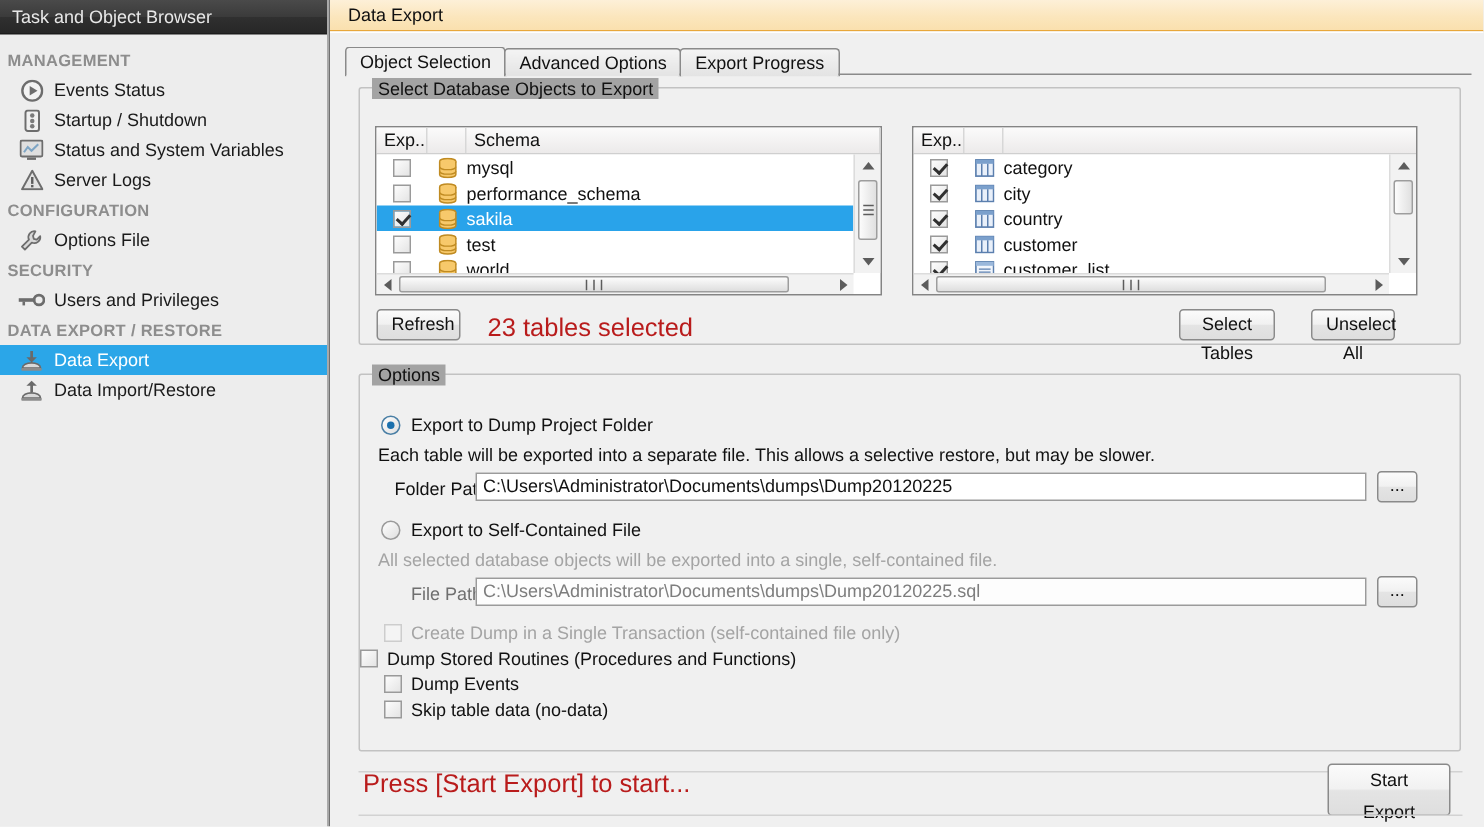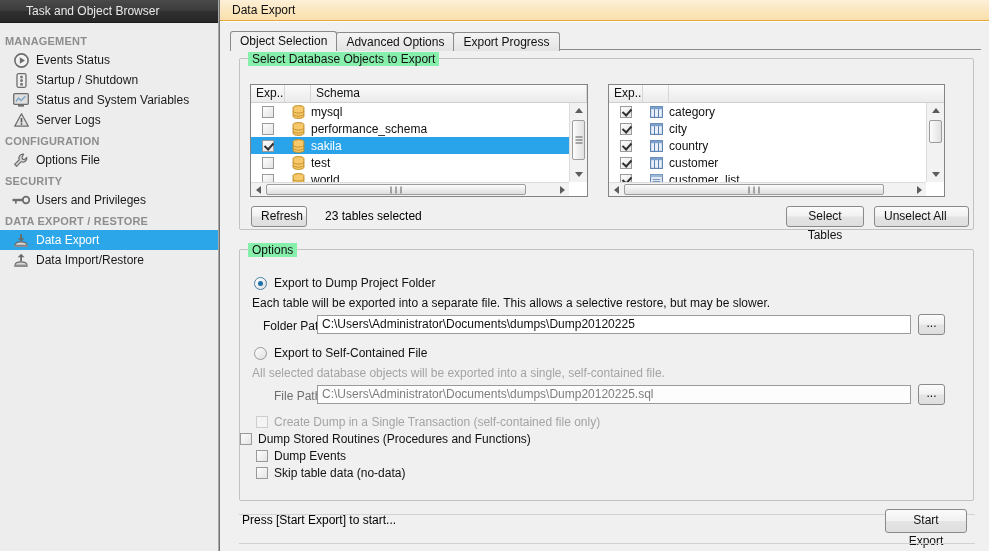--- a/index.html
+++ b/index.html
@@ -8,21 +8,21 @@
     font-family:"Liberation Sans","DejaVu Sans",sans-serif;
     font-size:12px;color:#000;background:#efefef;
     -webkit-font-smoothing:antialiased;
   }
   .app{position:relative;width:989px;height:551px;display:flex;}
 
   
   .sidebar{width:219px;height:551px;background:#ededed;position:relative;
            border-right:1px solid #aaa;box-sizing:border-box;flex:0 0 219px;}
   .sb-header{height:23px;background:linear-gradient(to bottom,#4a4a4a 0%,#3b3b3b 50%,#303030 51%,#272727 100%);
-             color:#e8e8e8;font-size:12px;line-height:23px;padding-left:26px;
+             color:#e8e8e8;font-size:12px;line-height:23px;padding-left:8px;
              border-bottom:1px solid #1c1c1c;box-sizing:border-box;}
   .sb-body{padding-top:7px;}
   .sb-group{color:#8d8d8d;font-size:11px;font-weight:bold;letter-spacing:.2px;
             padding:5px 0 3px 5px;text-transform:uppercase;}
   .sb-item{display:flex;align-items:center;height:20px;padding-left:11px;cursor:default;}
   .sb-item.selected{background:#2ba6e8;}
   .sb-item.selected .sb-label{color:#fff;}
   .sb-ico{width:20px;height:16px;flex:0 0 20px;display:flex;align-items:center;justify-content:center;margin-right:5px;}
   .sb-label{font-size:12px;color:#1a1a1a;line-height:20px;white-space:nowrap;}
 
@@ -40,21 +40,21 @@
   .tabstrip:after{content:"";position:absolute;left:0;right:8px;bottom:0;height:1px;background:#8a8a8a;}
   .tab{position:relative;display:inline-block;height:19px;line-height:18px;padding:0 9px;
        font-size:12px;color:#111;background:linear-gradient(to bottom,#f4f4f4,#e3e3e3);
        border:1px solid #8a8a8a;border-bottom:none;border-radius:3px 3px 0 0;
        margin-right:-1px;box-sizing:border-box;vertical-align:bottom;cursor:default;z-index:1;}
   .tab.active{background:#f0f0f0;z-index:3;padding-bottom:1px;height:20px;line-height:19px;}
   .tab.active:after{content:"";position:absolute;left:0;right:0;bottom:-1px;height:2px;background:#f0f0f0;}
 
   
   .groupbox{position:absolute;border:1px solid #c2c2c2;border-radius:2px;box-sizing:border-box;}
-  .gb-title{position:absolute;top:-7px;left:8px;background:#86efac;padding:0 4px;font-size:12px;color:#111;}
+  .gb-title{position:absolute;top:-7px;left:8px;background:#a3a3a3;padding:0 4px;font-size:12px;color:#111;}
 
   
   .listwrap{position:absolute;border:1px solid #848484;background:#fff;box-sizing:border-box;overflow:hidden;}
   .lhead{display:flex;height:18px;background:linear-gradient(to bottom,#fbfbfb,#eceaea);
          border-bottom:1px solid #cfcfcf;box-sizing:border-box;font-size:12px;color:#111;}
   .lhead .hc{border-right:1px solid #d7d7d7;line-height:17px;padding-left:5px;box-sizing:border-box;overflow:hidden;white-space:nowrap;}
   .lrows{position:absolute;left:0;top:18px;bottom:14px;right:18px;overflow:hidden;background:#fff;}
   .lrow{display:flex;align-items:center;height:17px;font-size:12px;color:#111;box-sizing:border-box;}
   .lrow.sel{background:#29a3ea;}
   .lrow.sel .rlabel{color:#fff;}
@@ -104,21 +104,21 @@
   .rd.on{border-color:#4a7fa5;}
   .rd.on:after{content:"";position:absolute;left:3px;top:3px;width:5px;height:5px;border-radius:50%;background:#1b70ad;}
 
   .optrow{display:flex;align-items:center;}
   .opt-lbl{font-size:12px;color:#111;margin-left:7px;}
   .opt-lbl.dis{color:#a4a4a4;}
   .helptxt{font-size:12px;color:#111;}
   .helptxt.dis{color:#a4a4a4;}
   .fld-lbl{font-size:12px;color:#111;}
   .fld-lbl.dis{color:#6f6f6f;}
-  .statustxt{font-size:12px;color:#000000;}
+  .statustxt{font-size:17px;color:#b91c1c;}
   .sep{position:absolute;height:1px;background:#d2d2d2;}
 </style>
 </head>
 <body>
 
 <div class="app">
 
   <div class="sidebar">
     <div class="sb-header">Task and Object Browser</div>
     <div class="sb-body">
@@ -425,22 +425,22 @@
               </span>
           </div>
           <div class="sbbtn" style="right:0;top:0;width:14px;height:13px;">
               <i class="arrow ar-rt"></i>
             </div>
         </div>
       </div>
 
       <span class="btn" style="position:absolute;left:31px;top:184px;width:56px;text-align:center;">Refresh</span>
       <span class="statustxt" style="position:absolute;left:105px;top:187px;">23 tables selected</span>
-      <span class="btn" style="position:absolute;left:566px;top:184px;width:78px;text-align:center;">Select Tables</span>
-      <span class="btn" style="position:absolute;left:654px;top:184px;width:95px;text-align:left;">Unselect All</span>
+      <span class="btn" style="position:absolute;left:566px;top:184px;width:64px;text-align:center;">Select Tables</span>
+      <span class="btn" style="position:absolute;left:654px;top:184px;width:56px;text-align:center;">Unselect All</span>
 
       <div class="groupbox" style="left:19px;top:227px;width:735px;height:252px;">
         <span class="gb-title">Options</span>
       </div>
 
       <div class="optrow" style="position:absolute;left:34px;top:254px;">
         <span class="rd on"></span>
         <span class="opt-lbl">Export to Dump Project Folder</span>
       </div>
       <div class="helptxt" style="position:absolute;left:32px;top:274px;">Each table will be exported into a separate file. This allows a selective restore, but may be slower.</div>
@@ -469,18 +469,18 @@
         <span class="cb"></span>
         <span class="opt-lbl" style="margin-left:6px;">Dump Events</span>
       </div>
       <div class="optrow" style="position:absolute;left:36px;top:444px;">
         <span class="cb"></span>
         <span class="opt-lbl" style="margin-left:6px;">Skip table data (no-data)</span>
       </div>
 
       <div class="sep" style="left:19px;right:14px;top:492px;"></div>
       <span class="statustxt" style="position:absolute;left:22px;top:491px;">Press [Start Export] to start...</span>
-      <span class="btn" style="position:absolute;left:665px;top:487px;width:82px;height:24px;line-height:21px;text-align:center;">Start Export</span>
+      <span class="btn" style="position:absolute;left:665px;top:487px;width:82px;height:35px;line-height:21px;text-align:center;">Start Export</span>
       <div class="sep" style="left:19px;right:14px;bottom:7px;"></div>
 
     </div>
   </div>
 </div>
 
 </body></html>

